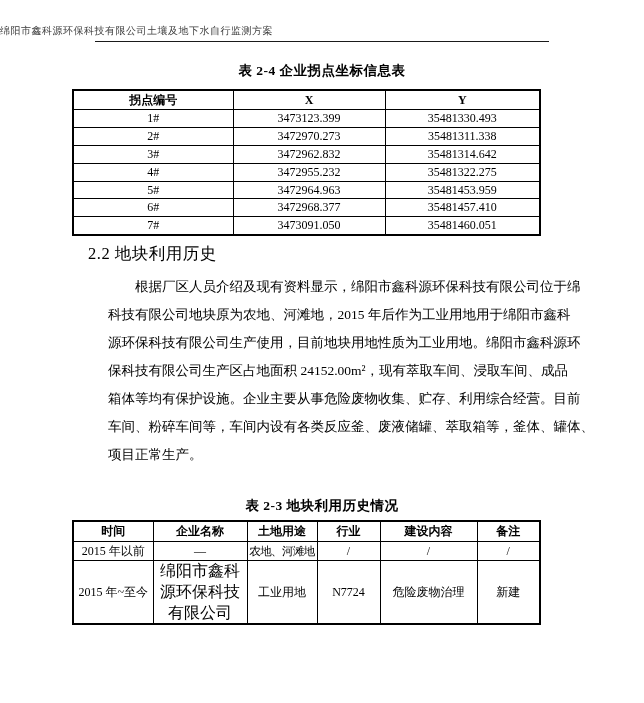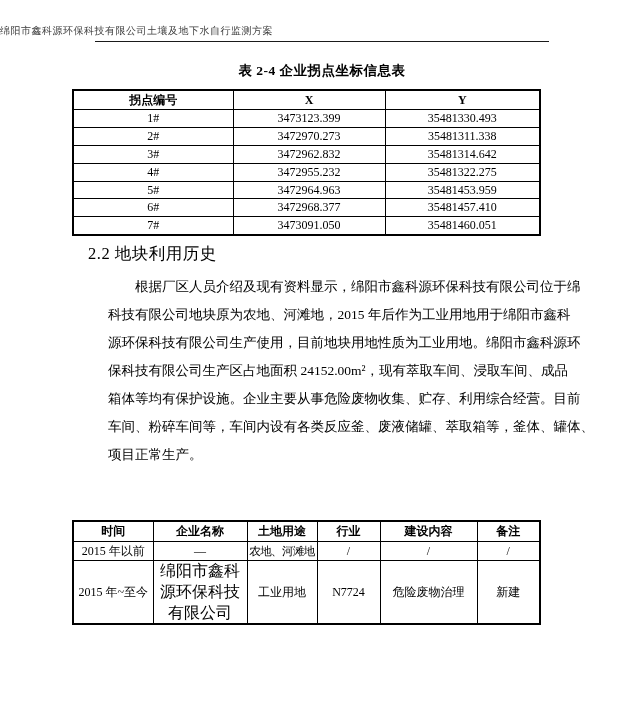--- a/index.html
+++ b/index.html
@@ -159,20 +159,21 @@
   <div class="para">
     <div class="pline indent">根据厂区人员介绍及现有资料显示，绵阳市鑫科源环保科技有限公司位于绵</div>
     <div class="pline">科技有限公司地块原为农地、河滩地，2015 年后作为工业用地用于绵阳市鑫科</div>
     <div class="pline">源环保科技有限公司生产使用，目前地块用地性质为工业用地。绵阳市鑫科源环</div>
     <div class="pline">保科技有限公司生产区占地面积 24152.00m²，现有萃取车间、浸取车间、成品</div>
     <div class="pline">箱体等均有保护设施。企业主要从事危险废物收集、贮存、利用综合经营。目前</div>
     <div class="pline">车间、粉碎车间等，车间内设有各类反应釜、废液储罐、萃取箱等，釜体、罐体、</div>
     <div class="pline last">项目正常生产。</div>
   </div>
 
+  <div class="caption c2">表 2-3 地块利用历史情况</div>
 
   <table class="t2">
     <colgroup>
       <col style="width:80px">
         <col style="width:94px">
         <col style="width:70px">
       <col style="width:63px">
         <col style="width:97px">
         <col style="width:63px">
     </colgroup>

